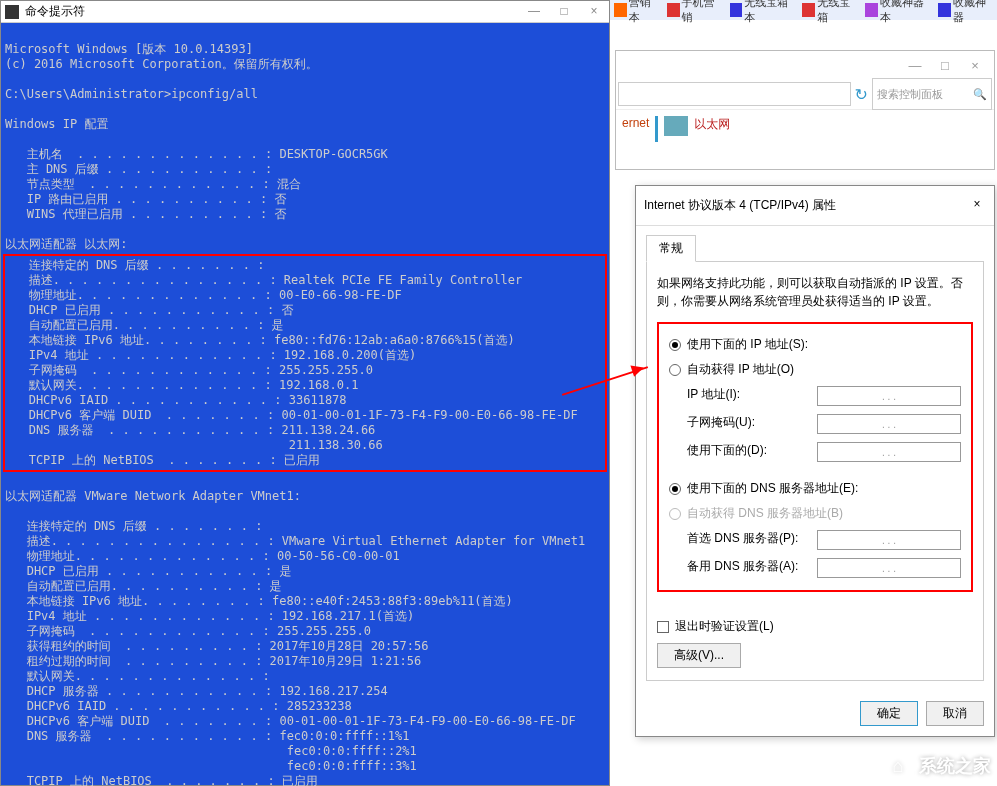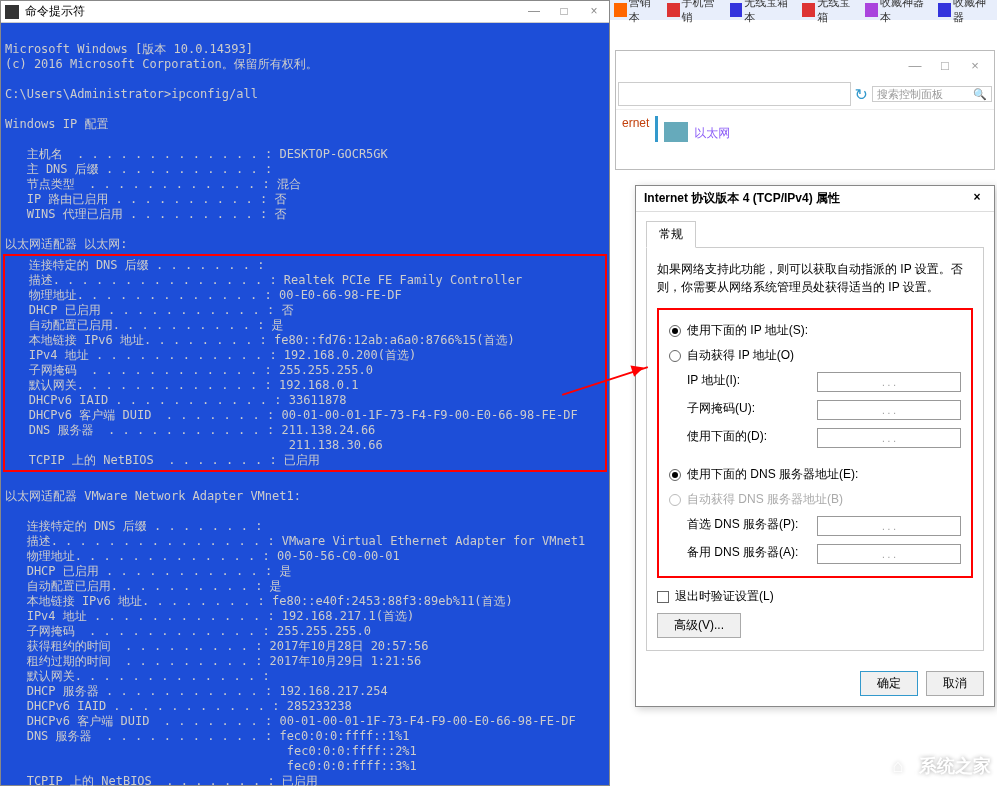--- a/index.html
+++ b/index.html
@@ -18,44 +18,44 @@
 .toolbar { position: absolute; top: 0; left: 610px; right: 0; height: 20px; background: #e8eefb; display: flex; font-size: 11px; align-items: center; }
 .toolbar-item { display: flex; align-items: center; padding: 0 4px; color: #333; }
 .toolbar-icon { width: 14px; height: 14px; margin-right: 2px; }
 
 
 .explorer-win { position: absolute; left: 615px; top: 50px; width: 380px; height: 120px; background: #fff; border: 1px solid #bbb; }
 .explorer-title { height: 28px; display: flex; align-items: center; justify-content: flex-end; padding: 0 4px; font-size: 13px; color: #999; }
 .explorer-title span { width: 30px; text-align: center; cursor: pointer; }
 .explorer-nav { height: 30px; display: flex; align-items: center; padding: 2px; gap: 4px; }
 .explorer-addr { flex: 1; border: 1px solid #ccc; height: 24px; }
-.explorer-search { width: 120px; border: 1px solid #ccc; height: 16px; font-size: 11px; color: #999; padding: 0 4px; display: flex; align-items: center; justify-content: space-between; }
+.explorer-search { width: 120px; border: 1px solid #ccc; height: 32px; font-size: 11px; color: #999; padding: 0 4px; display: flex; align-items: center; justify-content: space-between; }
 .explorer-body { padding: 6px; border-top: 1px solid #eee; font-size: 12px; }
-.net-item { display: flex; align-items: flex-end; color: #8b5cf6; }
+.net-item { display: flex; align-items: flex-start; color: #b91c1c; }
 .net-bar { width: 3px; height: 26px; background: #39c; margin-right: 6px; }
 .net-icon { width: 24px; height: 20px; background: #6ab; margin-right: 6px; }
 
 
 .dialog { position: absolute; left: 635px; top: 185px; width: 360px; background: #fff; border: 1px solid #888; box-shadow: 2px 2px 8px rgba(0,0,0,.2); font-size: 12px; }
-.dlg-title { height: 26px; display: flex; align-items: center; justify-content: space-between; padding: 0 8px; border-bottom: 1px solid #ddd; font-weight: bold; }
+.dlg-title { height: 40px; display: flex; align-items: center; justify-content: space-between; padding: 0 8px; border-bottom: 1px solid #ddd; }
 .dlg-close { width: 18px; height: 18px; text-align: center; cursor: pointer; }
 .dlg-tabs { padding: 8px 10px 0; }
 .dlg-tab { display: inline-block; border: 1px solid #ccc; border-bottom-color: #fff; padding: 4px 12px; position: relative; top: 1px; background: #fff; }
 .dlg-content { border: 1px solid #ccc; margin: 0 10px 10px; padding: 12px 10px; }
 .dlg-desc { margin-bottom: 12px; line-height: 1.5; }
 .dlg-redbox { border: 2px solid #f00; padding: 8px 10px; }
 .radio-row { display: flex; align-items: center; padding: 4px 0; }
 .radio { width: 12px; height: 12px; border: 1px solid #666; border-radius: 50%; margin-right: 6px; display: inline-flex; align-items: center; justify-content: center; }
 .radio.disabled { border-color: #bbb; }
 .radio.checked::after { content: ""; width: 6px; height: 6px; background: #000; border-radius: 50%; }
 .radio.disabled + span { color: #aaa; }
 .field-row { display: flex; align-items: flex-start; padding: 4px 0 4px 18px; }
 .field-row label { flex: 0 0 130px; }
 .ip-input { flex: 1; height: 20px; border: 1px solid #999; display: flex; align-items: center; justify-content: space-evenly; color: #999; font-size: 10px; }
-.checkbox-row { display: flex; align-items: center; padding: 10px 0 4px; }
+.checkbox-row { display: flex; align-items: center; padding: 10px 0 4px; margin-top: 16px; }
 .checkbox { width: 12px; height: 12px; border: 1px solid #666; margin-right: 6px; }
 .adv-row { display: flex; justify-content: flex-start; padding-top: 4px; }
 .btn { border: 1px solid #aaa; background: #f0f0f0; padding: 3px 16px; cursor: pointer; font-size: 12px; }
 .dlg-buttons { display: flex; justify-content: flex-end; gap: 8px; padding: 10px; }
 .btn.primary { border-color: #39c; }
 
 
 .arrow { position: absolute; top: 380px; left: 560px; width: 90px; height: 2px; background: #f00; transform: rotate(-18deg); }
 .arrow::after { content: ""; position: absolute; right: -2px; top: -6px; border: 6px solid transparent; border-left: 12px solid #f00; }
 

